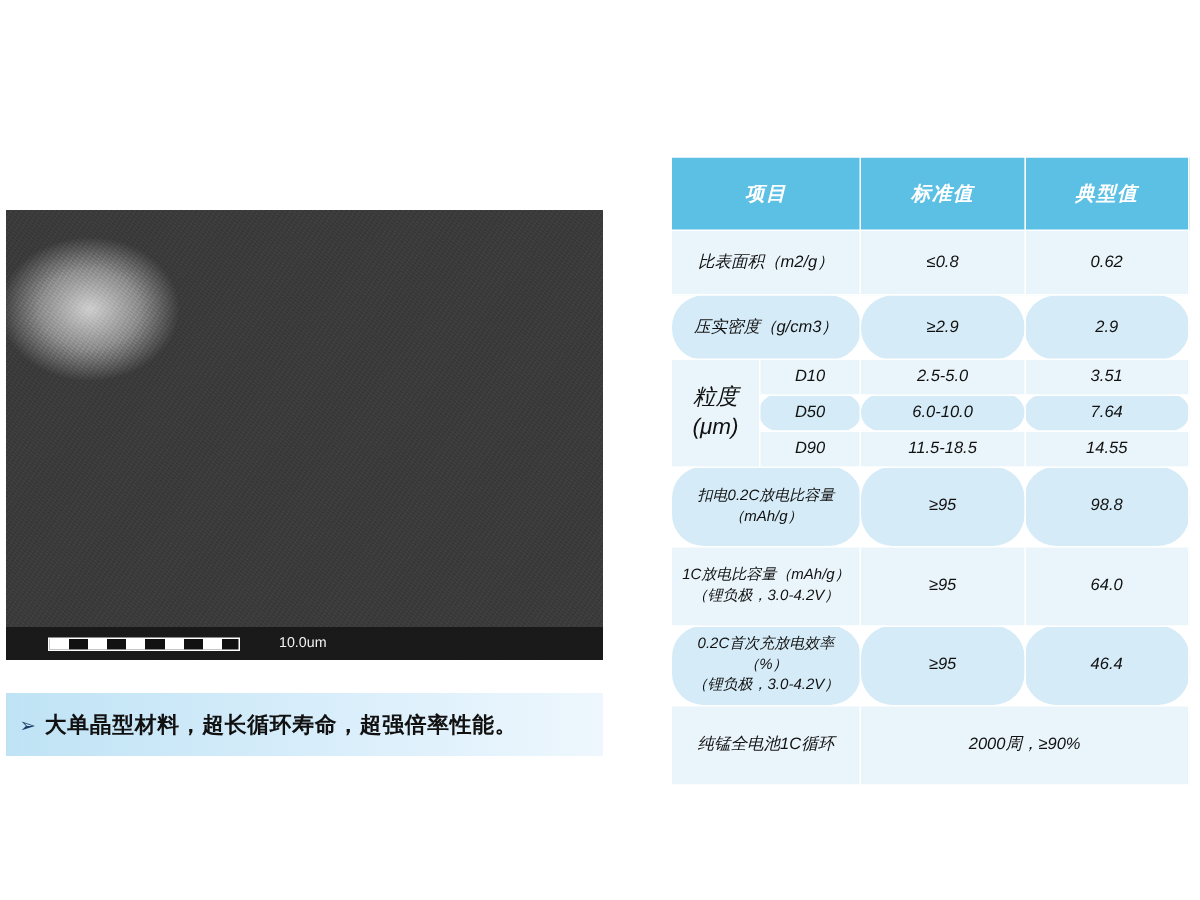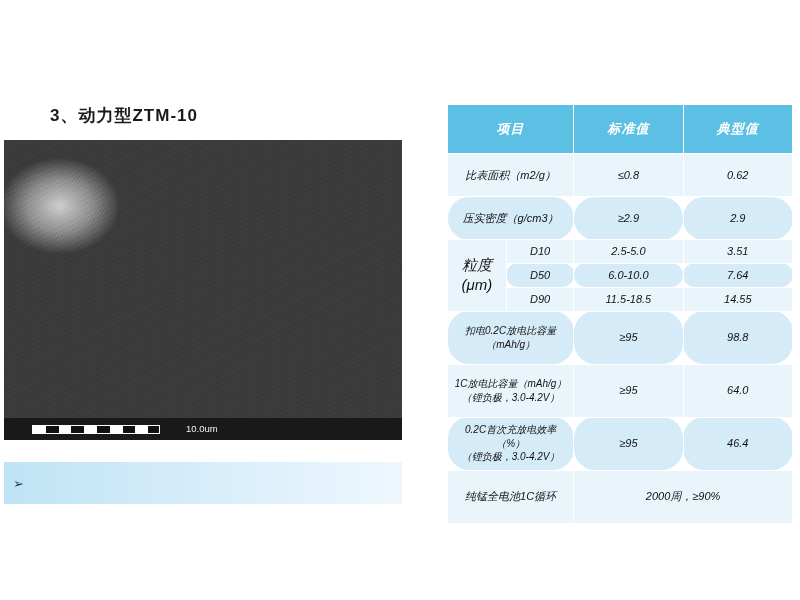--- a/index.html
+++ b/index.html
@@ -149,32 +149,32 @@
   .cell-tall { height: 34px; }
   .cell-xtall { height: 44px; }
   .two-line { font-size: 10px; }
   .merged-label { font-size: 15px; }
 </style>
 </head>
 <body>
 
 <div class="slide">
 
-  <div class="heading">3、动力型ZTM-10</div>
 
   <div class="sem-image">
     <div class="sem-grain-layer"></div>
     <div class="sem-infobar">
       <span class="sem-scalebar"></span>
       <span class="right-text">10.0um</span>
     </div>
   </div>
 
   <div class="bullet-bar">
     <span class="bullet-arrow">➢</span>
+    <span class="bullet-text">大单晶型材料，超长循环寿命，超强倍率性能。</span>
   </div>
 
   <table class="spec-table">
     <colgroup>
       <col class="c-item">
         <col class="c-sub">
         <col class="c-std">
         <col class="c-typ">
     </colgroup>
     <thead>

